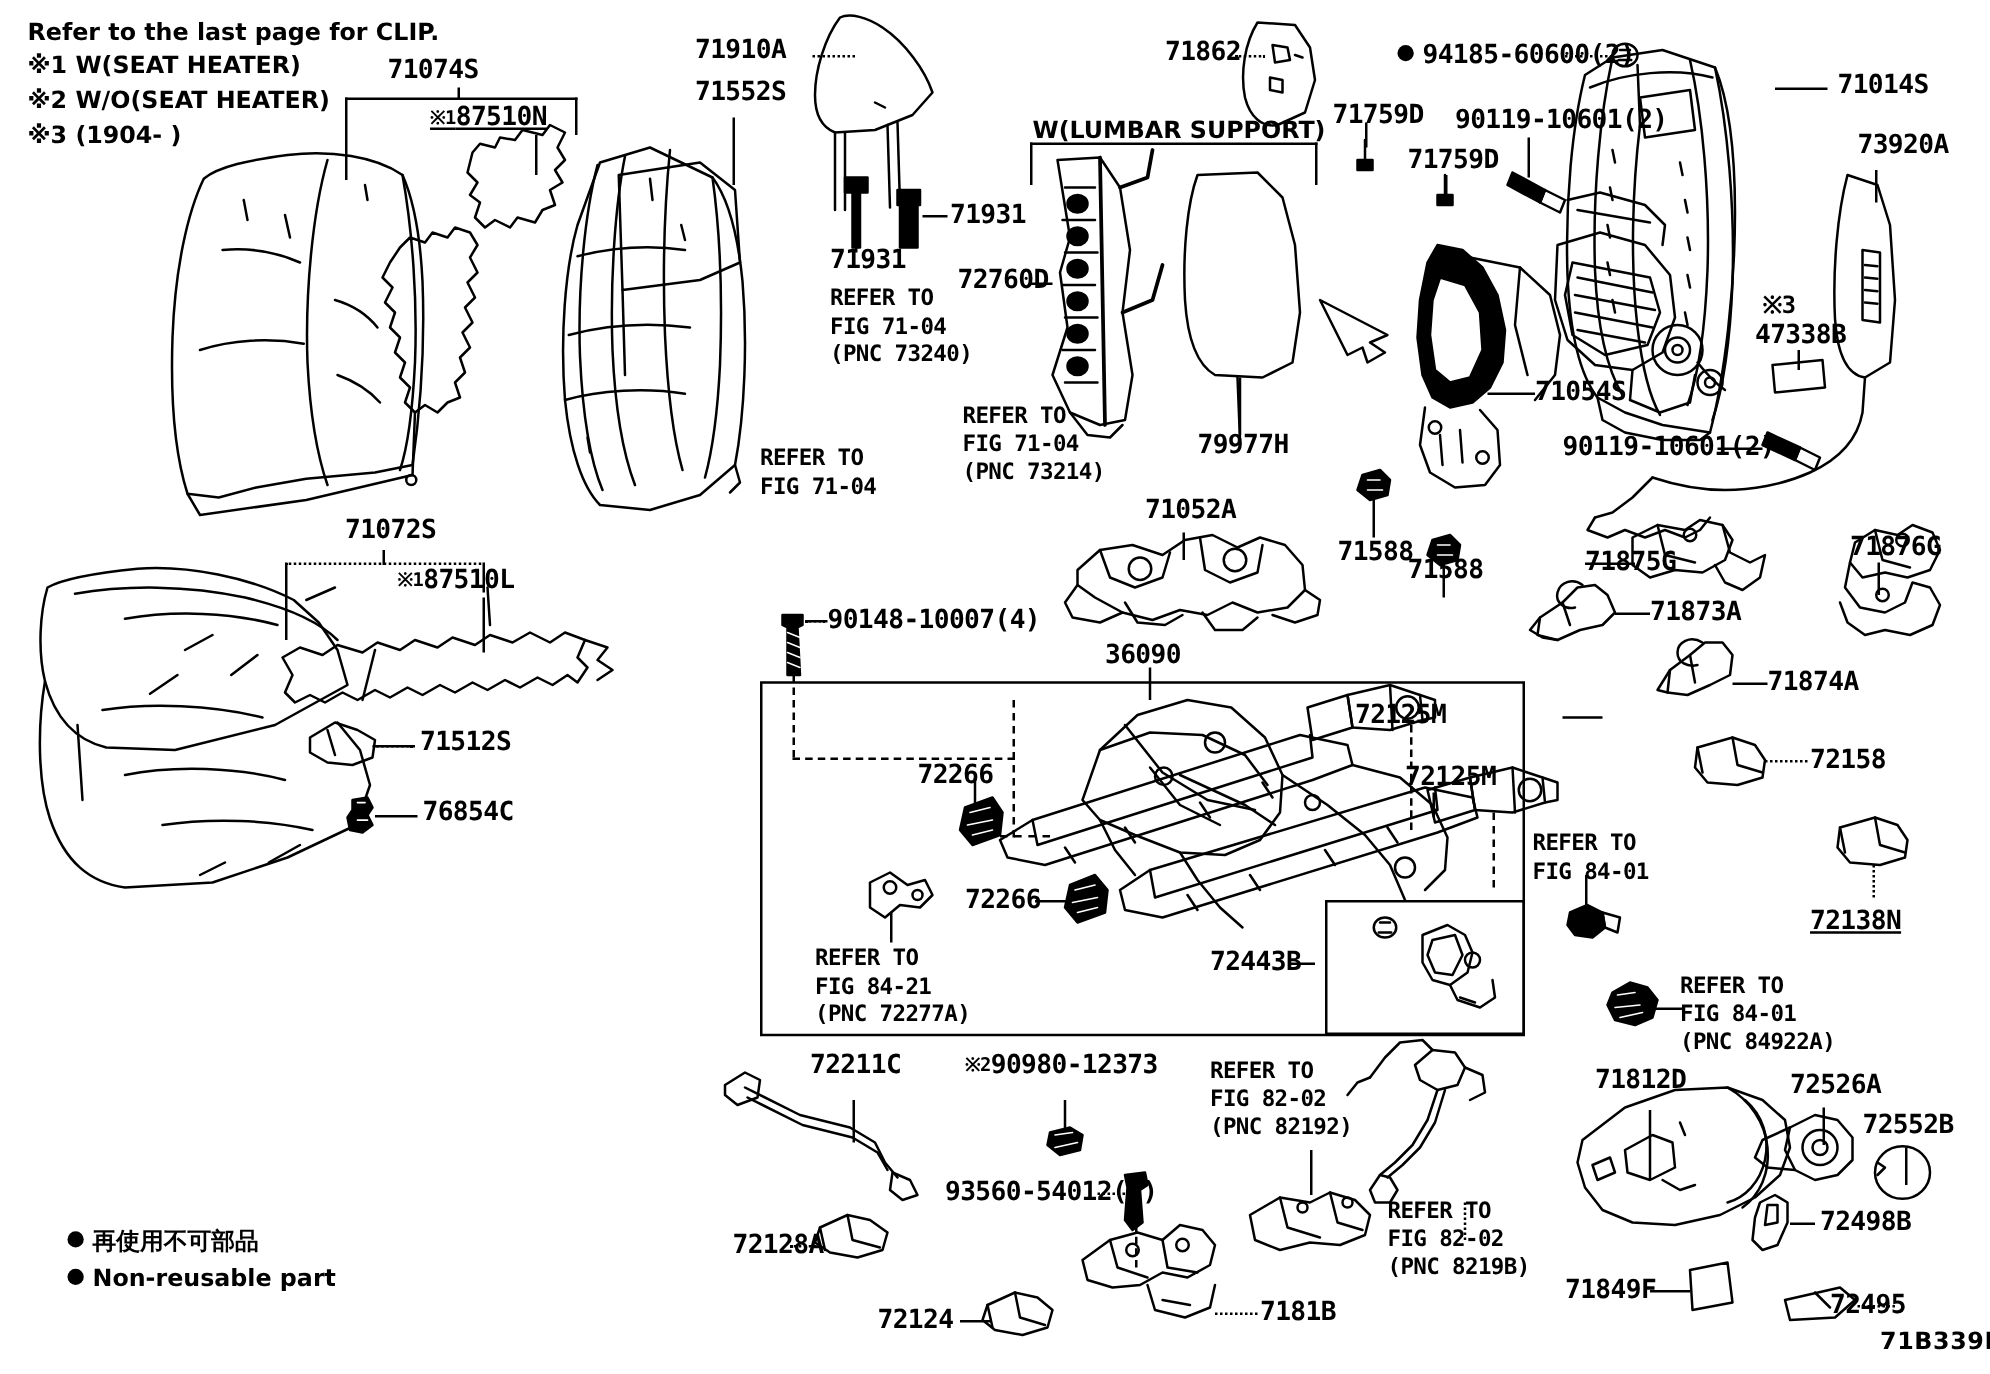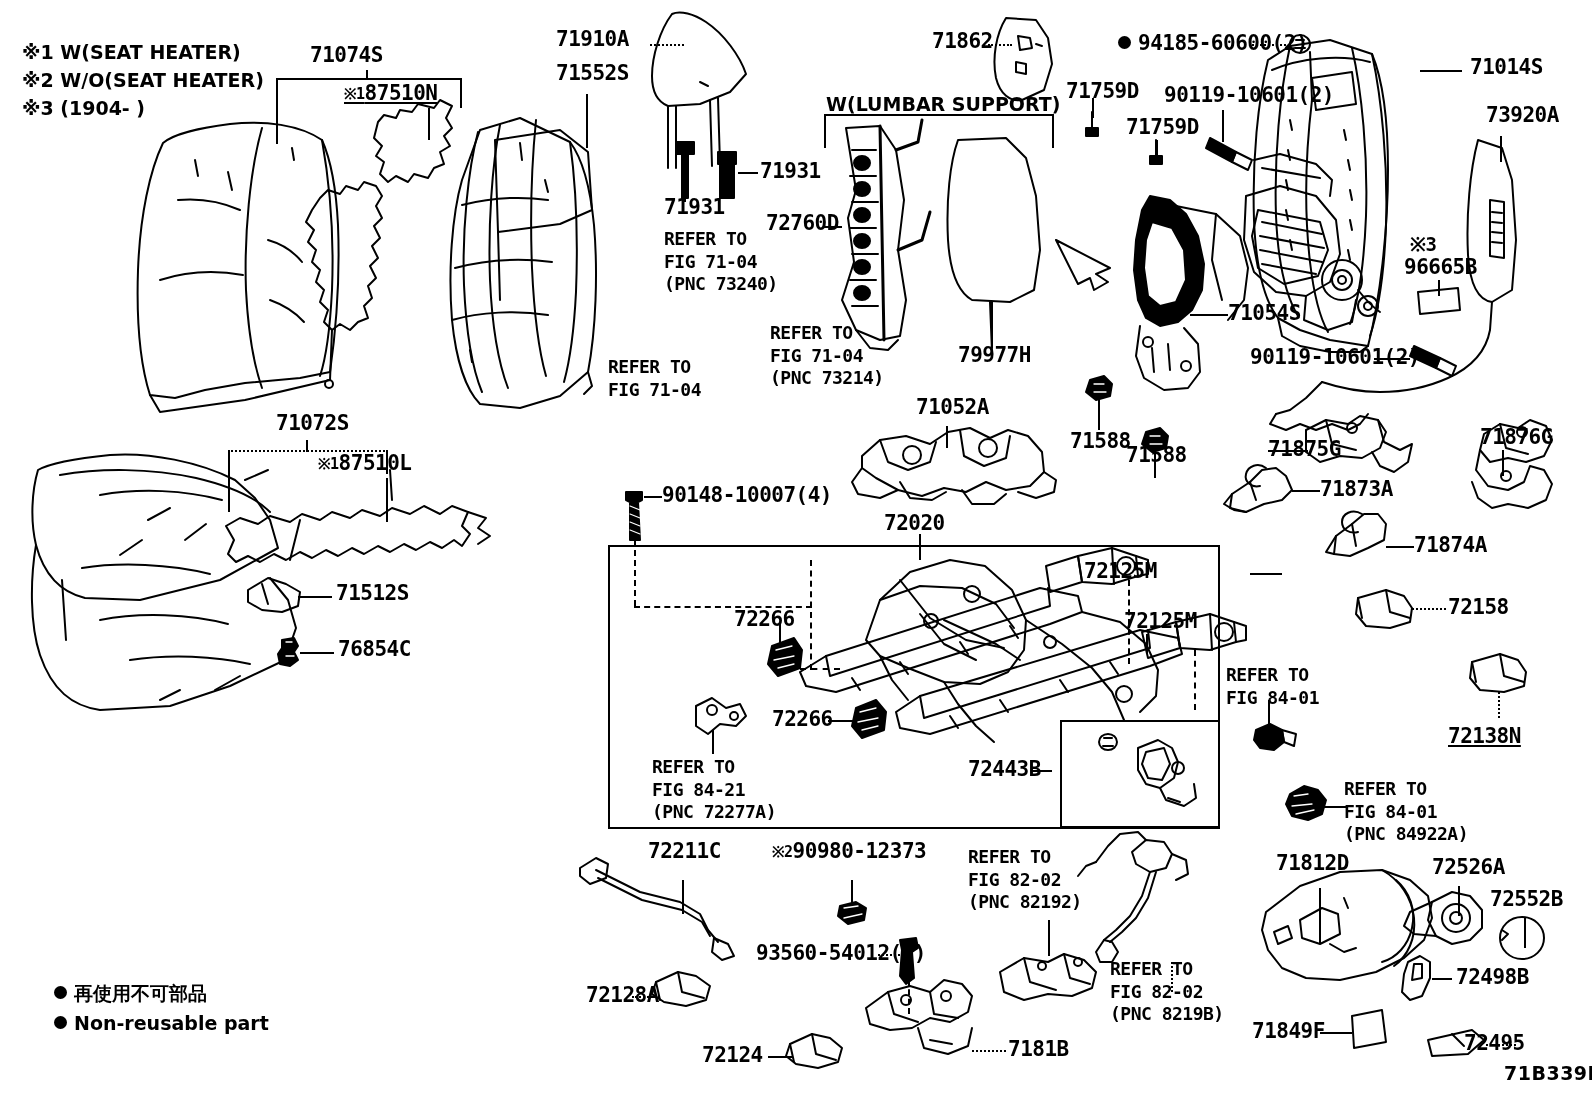--- a/index.html
+++ b/index.html
@@ -548,20 +548,21 @@
   <div class="dash v" style="left:908px;top:980px;height:34px;"></div>
 
   <div class="ln h" style="left:824px;top:114px;width:230px;"></div>
   <div class="ln v" style="left:824px;top:114px;height:34px;"></div>
   <div class="ln v" style="left:1052px;top:114px;height:34px;"></div>
 
   <div class="boxline" style="left:608px;top:545px;width:608px;height:280px;"></div>
 
   <div class="boxline" style="left:1060px;top:720px;width:156px;height:104px;"></div>
 
+  <div class="note" style="left:22px;top:14px;">Refer to the last page for CLIP.</div>
   <div class="note" style="left:22px;top:40px;">※1 W(SEAT HEATER)</div>
   <div class="note" style="left:22px;top:68px;">※2 W/O(SEAT HEATER)</div>
   <div class="note" style="left:22px;top:96px;">※3 (1904-        )</div>
 
   <div class="lbl" style="left:310px;top:44px;">71074S</div>
   <div class="lbl" style="left:344px;top:82px;text-decoration:underline;"><span class="starmark">※1</span><span>87510N</span></div>
 
   <div class="lbl" style="left:276px;top:412px;">71072S</div>
   <div class="lbl" style="left:318px;top:452px;"><span class="starmark">※1</span><span>87510L</span></div>
   <div class="lbl" style="left:336px;top:582px;">71512S</div>
@@ -587,37 +588,37 @@
 
   <div class="lbl" style="left:932px;top:30px;">71862</div>
   <div class="lbl" style="left:1118px;top:32px;"><span class="bullet"></span><span>94185-60600(2)</span></div>
   <div class="lbl" style="left:1066px;top:80px;">71759D</div>
   <div class="lbl" style="left:1126px;top:116px;">71759D</div>
   <div class="lbl" style="left:1164px;top:84px;">90119-10601(2)</div>
   <div class="lbl" style="left:1470px;top:56px;">71014S</div>
   <div class="lbl" style="left:1486px;top:104px;">73920A</div>
 
   <div class="lbl sm" style="left:1410px;top:234px;">※3</div>
-  <div class="lbl" style="left:1404px;top:256px;">96665B</div>
+  <div class="lbl" style="left:1404px;top:256px;">47338B</div>
   <div class="lbl" style="left:1228px;top:302px;">71054S</div>
   <div class="lbl" style="left:1250px;top:346px;">90119-10601(2)</div>
 
   <div class="lbl" style="left:916px;top:396px;">71052A</div>
   <div class="lbl" style="left:1070px;top:430px;">71588</div>
   <div class="lbl" style="left:1126px;top:444px;">71588</div>
 
   <div class="lbl" style="left:1268px;top:438px;">71875G</div>
   <div class="lbl" style="left:1480px;top:426px;">71876G</div>
   <div class="lbl" style="left:1320px;top:478px;">71873A</div>
   <div class="lbl" style="left:1414px;top:534px;">71874A</div>
   <div class="lbl" style="left:1448px;top:596px;">72158</div>
   <div class="lbl" style="left:1448px;top:725px;text-decoration:underline;">72138N</div>
 
   <div class="lbl" style="left:662px;top:484px;">90148-10007(4)</div>
-  <div class="lbl" style="left:884px;top:512px;">72020</div>
+  <div class="lbl" style="left:884px;top:512px;">36090</div>
   <div class="lbl" style="left:1084px;top:560px;">72125M</div>
   <div class="lbl" style="left:1124px;top:610px;">72125M</div>
   <div class="lbl" style="left:734px;top:608px;">72266</div>
   <div class="lbl" style="left:772px;top:708px;">72266</div>
   <div class="lbl" style="left:968px;top:758px;">72443B</div>
   <div class="refer" style="left:652px;top:756px;">REFER TO
 FIG 84-21
 (PNC 72277A)</div>
 
   <div class="refer" style="left:1226px;top:664px;">REFER TO

